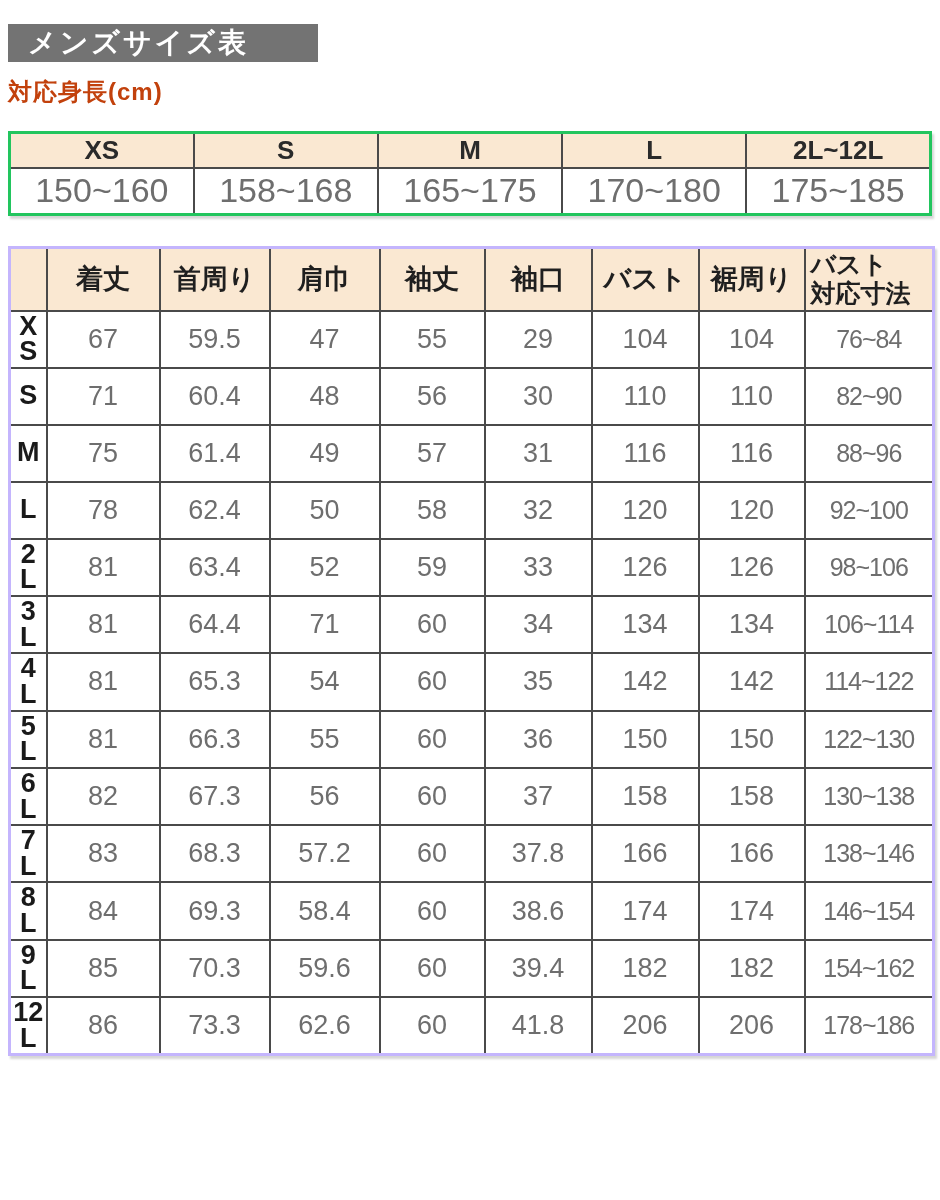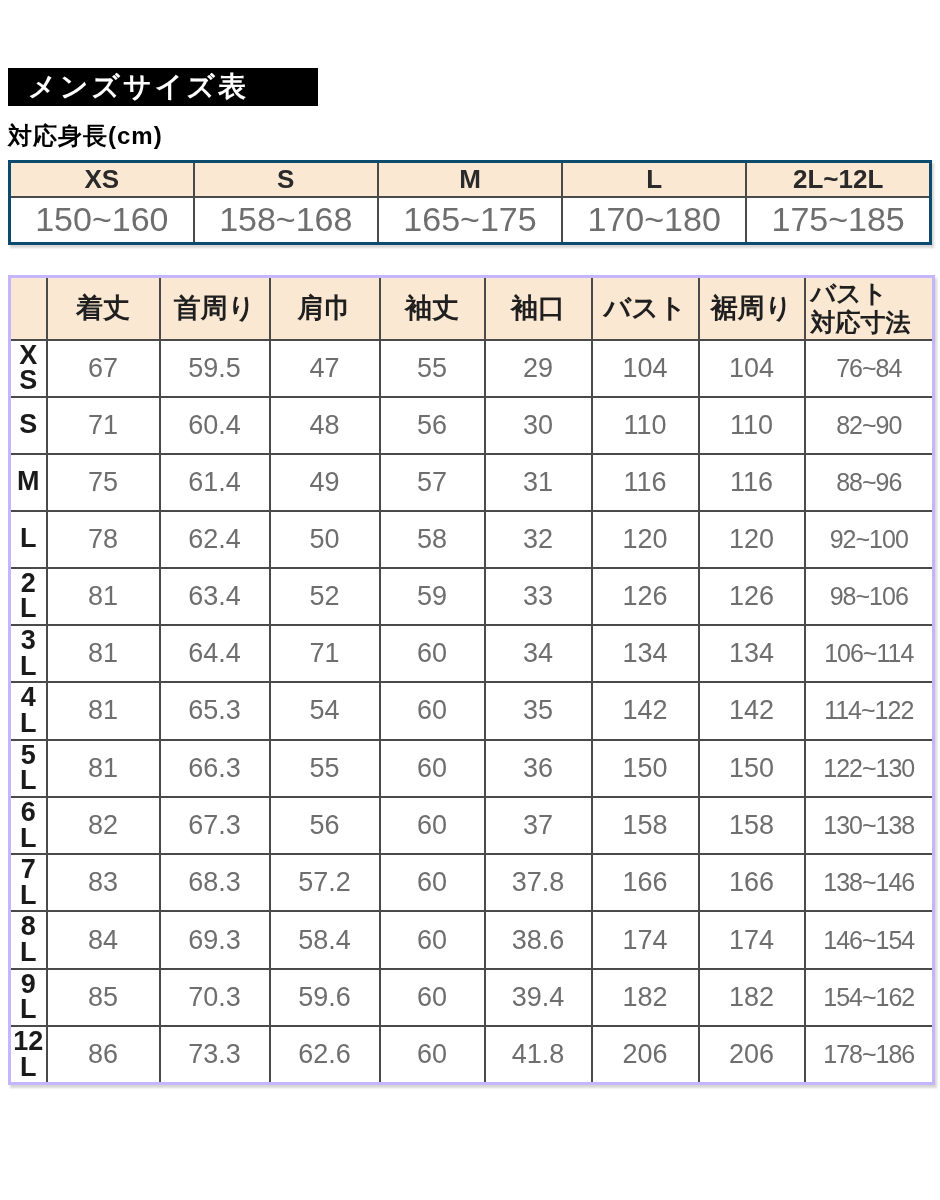--- a/index.html
+++ b/index.html
@@ -16,48 +16,47 @@
     box-sizing: border-box;
     padding: 24px 8px 0 8px;
     overflow: hidden;
   }
   .title-bar {
     width: 310px;
     height: 38px;
     line-height: 38px;
     box-sizing: border-box;
     padding-left: 20px;
-    background: #000000;
+    background: #737373;
     color: #ffffff;
     font-size: 28px;
     font-weight: bold;
     letter-spacing: 3px;
-    margin-top: 44px;
   }
   .section-label {
     margin-top: 14px;
     font-size: 24px;
     font-weight: bold;
-    color: #000000;
+    color: #c2410c;
     letter-spacing: 1px;
   }
   table {
     border-collapse: collapse;
     width: 924px;
     table-layout: fixed;
     box-shadow: 2px 3px 2px rgba(0,0,0,0.16);
     background: #ffffff;
   }
   th, td {
     border: 2px solid #4a4a4a;
     text-align: center;
     vertical-align: middle;
     box-sizing: border-box;
   }
-  table.height-table { margin-top: 8px;  border: 3px solid #0c4a6e; }
+  table.height-table { margin-top: 23px;  border: 3px solid #22c55e; }
   table.size-table   { margin-top: 30px; border: 3px solid #c4b5fd; }
 
   .height-table th {
     background: #fae8d2;
     color: #2a2a2a;
     font-size: 26px;
     font-weight: bold;
     height: 34px;
   }
   .height-table td {

